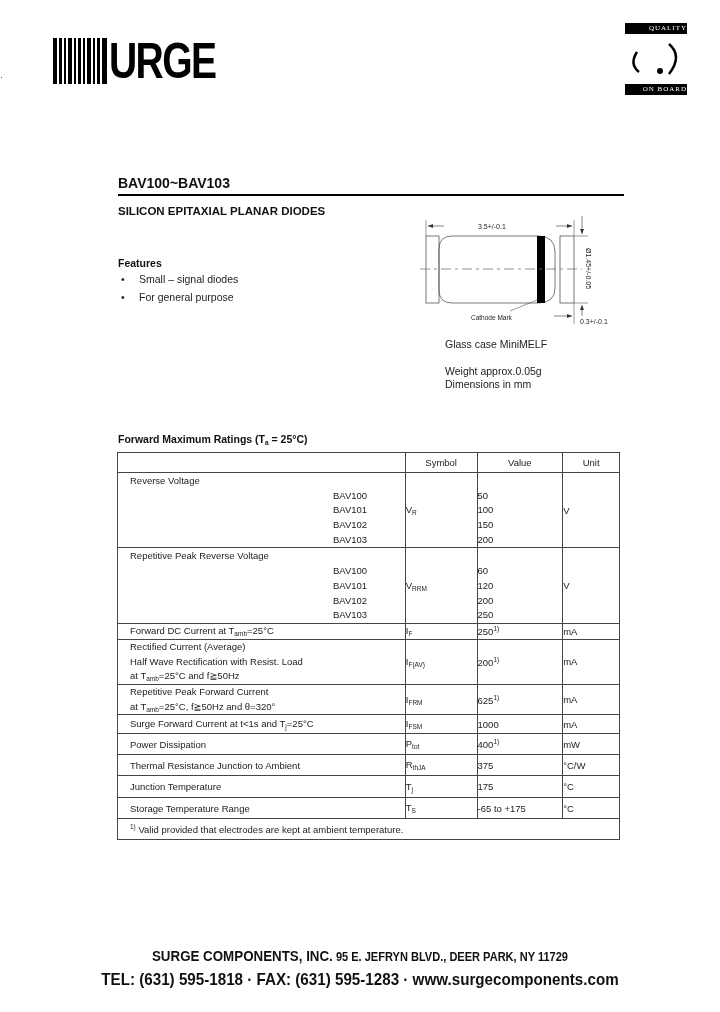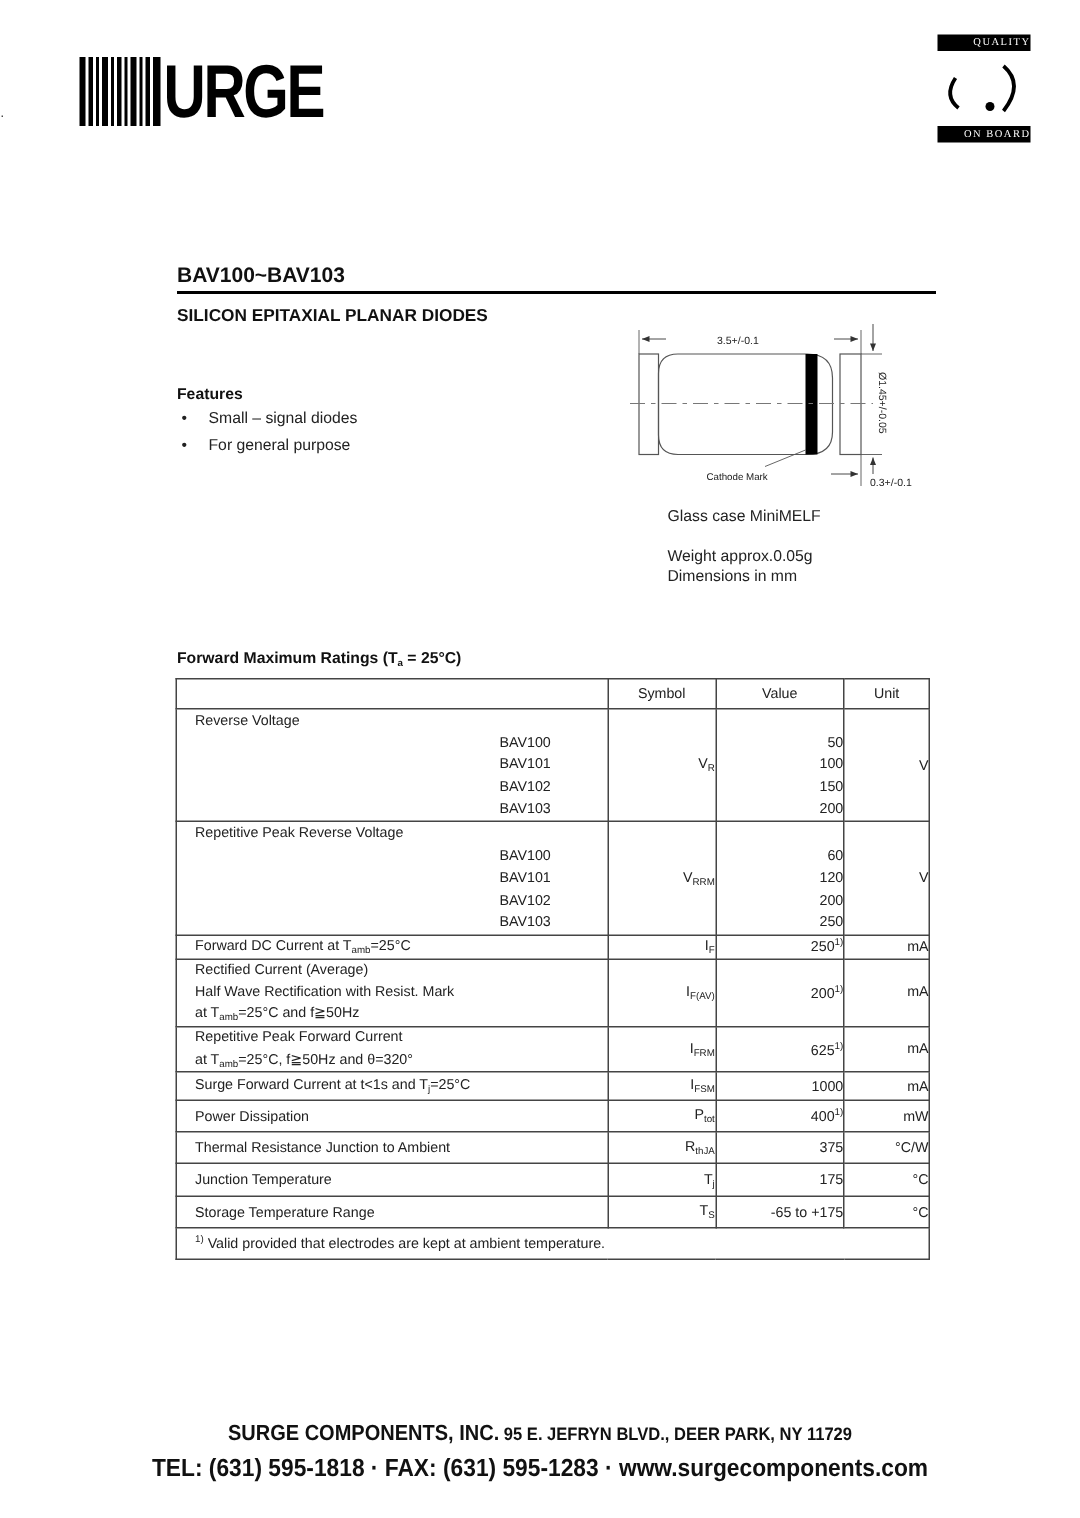--- a/index.html
+++ b/index.html
@@ -23,21 +23,21 @@
   .feat{left:121px;font-size:10.5px;color:#222;}
   .feat .b{display:inline-block;width:18px;}
   .info{left:445px;font-size:10.5px;font-weight:normal;color:#222;}
   
   .tbl-title{left:118px;top:433px;font-size:10.5px;font-weight:bold;}
   .tbl{left:117px;top:452px;width:503px;border-radius:22px;}
   table{border-collapse:collapse;width:503px;font-size:9.5px;color:#222;}
   td,th{border:1px solid #444;padding:0;font-weight:normal;}
   th{height:19px;text-align:center;}
   td.p{padding-left:12px;vertical-align:middle;}
-  td.c{text-align:right;vertical-align:middle;}
+  td.c{text-align:left;vertical-align:middle;}
   .line{height:14.7px;line-height:14.7px;}
   .sub{font-size:6.5px;vertical-align:-2px;}
   .sup{font-size:6.5px;vertical-align:4px;}
   .foot{padding-left:12px;}
   .footer1{left:0;width:720px;top:948px;text-align:center;font-size:14.5px;font-weight:bold;transform:scaleX(0.92);}
   .footer1 .small{font-size:12px;}
   .footer2{left:0;width:720px;top:970px;text-align:center;font-size:16.5px;font-weight:bold;transform:scaleX(0.92);}
 </style>
 </head>
 <body>
@@ -182,21 +182,21 @@
   <tr style="height:16px">
     <td class="p"><span>Forward DC Current at T</span><span class="sub">amb</span><span>=25°C</span></td>
     <td class="c"><span>I</span><span class="sub">F</span></td>
     <td class="c"><span>250</span><span class="sup">1)</span></td>
     <td class="c">mA</td>
   </tr>
 
   <tr style="height:45px">
     <td class="p">
       <div class="line">Rectified Current (Average)</div>
-      <div class="line">Half Wave Rectification with Resist. Mark</div>
+      <div class="line">Half Wave Rectification with Resist. Load</div>
       <div class="line"><span>at T</span><span class="sub">amb</span><span>=25°C and f≧50Hz</span></div>
     </td>
     <td class="c"><span>I</span><span class="sub">F(AV)</span></td>
     <td class="c"><span>200</span><span class="sup">1)</span></td>
     <td class="c">mA</td>
   </tr>
 
   <tr style="height:30px">
     <td class="p">
       <div class="line">Repetitive Peak Forward Current</div>

